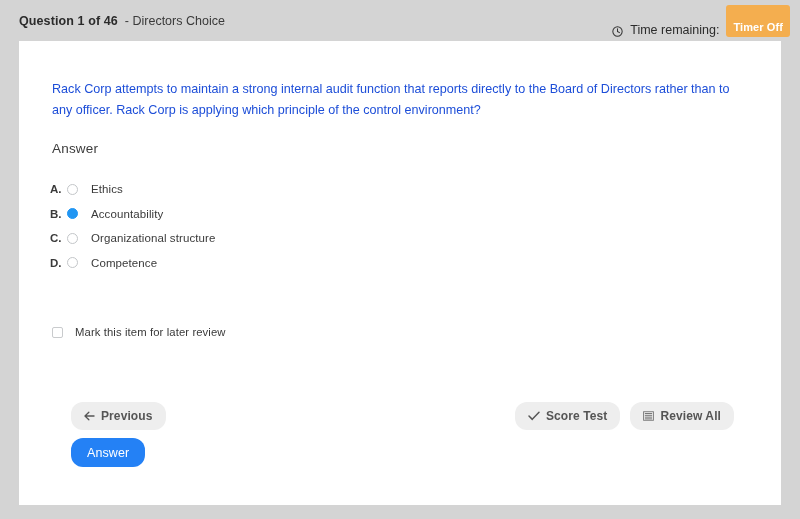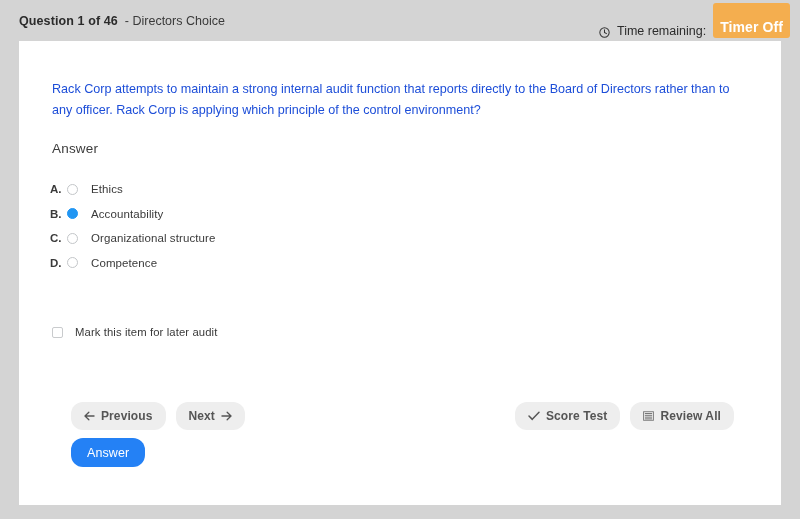--- a/index.html
+++ b/index.html
@@ -60,21 +60,21 @@
   }
   .clock-icon svg { display: block; }
   .time-remaining-label {
     font-size: 12.5px;
     color: #2b2b2b;
   }
   .timer-badge {
     display: inline-block;
     background: #f4ae4f;
     color: #ffffff;
-    font-size: 14px;
+    font-size: 11px;
     font-weight: bold;
     border-radius: 3px;
     padding: 17px 7px 4px 7px;
     line-height: 1;
     letter-spacing: 0.1px;
   }
 
   
   .card {
     position: absolute;
@@ -266,39 +266,31 @@
     <div class="option-row">
       <span class="option-letter">D.</span>
       <span class="radio"></span>
       <span class="option-label">Competence</span>
     </div>
 
   </div>
 
   <div class="mark-row">
     <span class="checkbox"></span>
-    <span class="mark-label">Mark this item for later audit</span>
+    <span class="mark-label">Mark this item for later review</span>
   </div>
 
   <div class="nav-left">
     <button class="btn">
       <span>
         <svg class="icon-svg" width="11" height="10" viewBox="0 0 12 11">
           <path d="M5.3 1.3 L1 5.5 L5.3 9.7 M1.3 5.5 L11 5.5" fill="none" stroke="#555" stroke-width="1.4" stroke-linecap="round" stroke-linejoin="round"></path>
         </svg>
       </span>
       <span>Previous</span>
-    </button>
-    <button class="btn">
-      <span>Next</span>
-      <span>
-        <svg class="icon-svg" width="11" height="10" viewBox="0 0 12 11">
-          <path d="M6.7 1.3 L11 5.5 L6.7 9.7 M10.7 5.5 L1 5.5" fill="none" stroke="#555" stroke-width="1.4" stroke-linecap="round" stroke-linejoin="round"></path>
-        </svg>
-      </span>
     </button>
   </div>
 
   <div class="nav-right">
     <button class="btn">
       <span>
         <svg class="icon-svg" width="12" height="10" viewBox="0 0 13 11">
           <path d="M1 5.6 L4.6 9.2 L12 1.5" fill="none" stroke="#555" stroke-width="1.6" stroke-linecap="round" stroke-linejoin="round"></path>
         </svg>
       </span>

